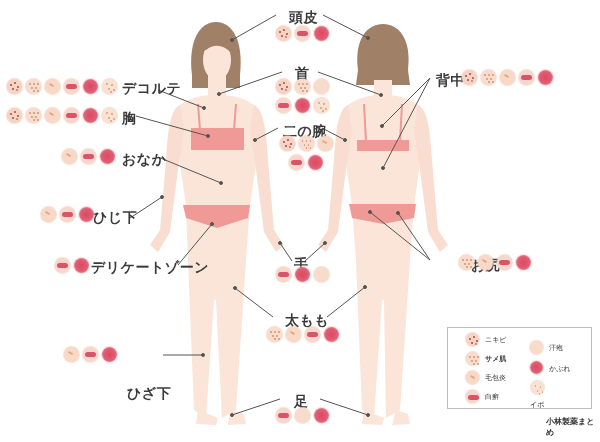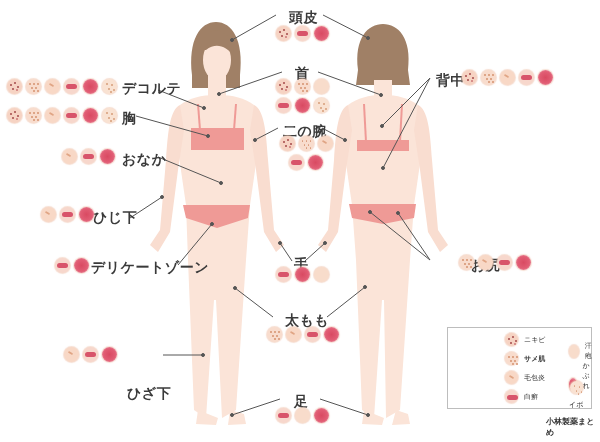--- a/index.html
+++ b/index.html
@@ -18,21 +18,21 @@
   .ic.moho { background:#f8d8c6; }
   .ic.moho::after { content:""; position:absolute; left:4px; top:5px; width:5px; height:2px; border-radius:2px; background:#e0a585; transform:rotate(30deg); }
   .ic.hakusen { background:#f7d7cc; }
   .ic.hakusen::after { content:""; position:absolute; left:2px; top:5px; width:11px; height:5px; border-radius:3px; background:#d8546a; }
   .ic.kabure { background:radial-gradient(circle, #d94a62 0%, #e15d74 55%, #f2b6bf 100%); }
   .ic.asemo { background:#f8dccb; }
   .ic.ibo { background:#f9e2d2; }
   .ic.ibo::after { content:""; position:absolute; left:4px; top:4px; width:1.5px; height:1.5px; border-radius:50%; background:#dba584;
       box-shadow:5px 1px 0 #dba584, 2px 5px 0 #dba584, 7px 6px 0 #dba584, 4px 8px 0 #dba584; }
   #legend { position:absolute; left:447px; top:327px; width:143px; height:80px; border:1px solid #bdbdbd; background:#fff; }
-  .leg-item { position:absolute; display:flex; align-items:center; gap:6px; font-size:7px; color:#333;margin-left:39px; }
+  .leg-item { position:absolute; display:flex; align-items:center; gap:6px; font-size:7px; color:#333; }
   .leg-item .ic { width:13px; height:13px; }
   #credit { position:absolute; left:508px; top:416px; font-size:8px; color:#333; font-weight:bold;margin-left:38px; }
 </style>
 </head>
 <body>
 
 <svg id="canvas" width="600" height="442" viewBox="0 0 600 442">
 
   <g>
 

